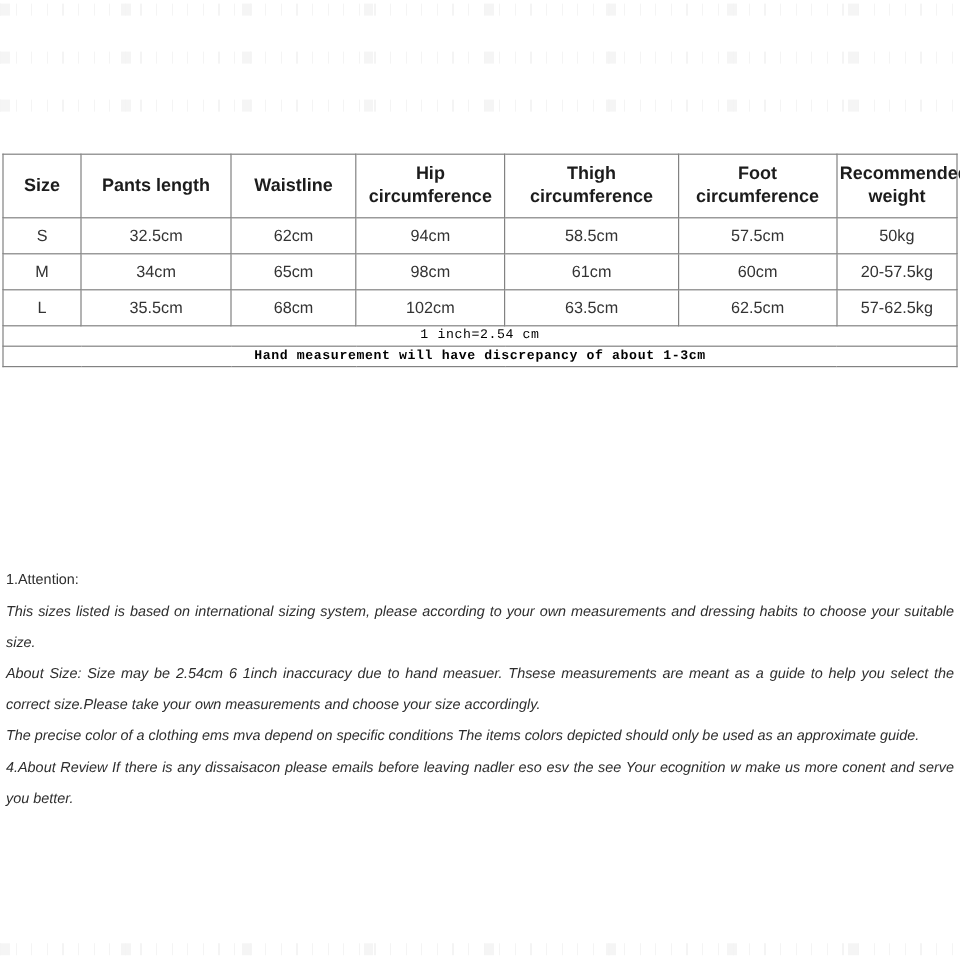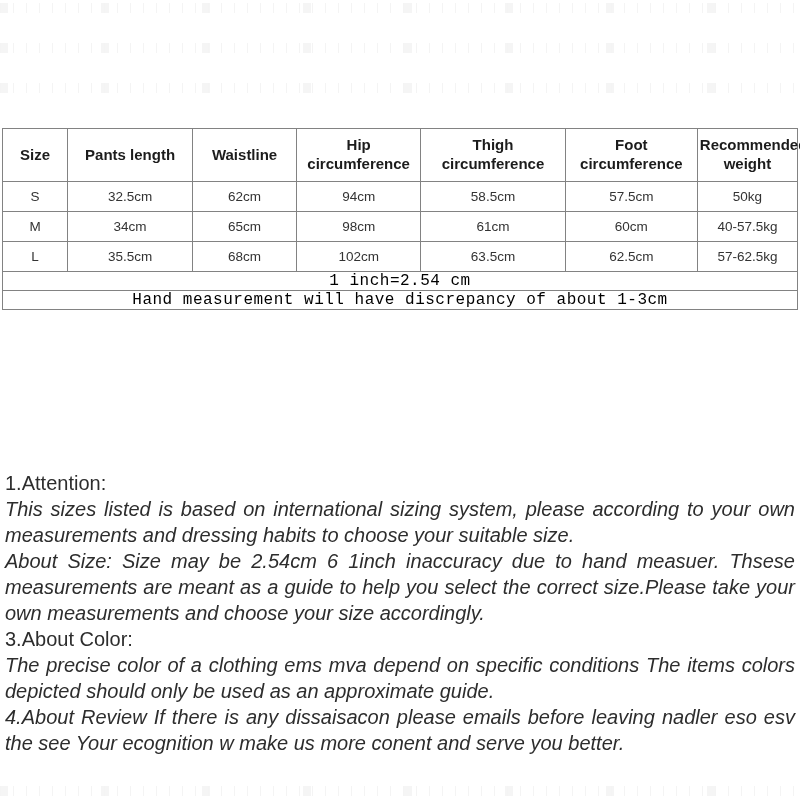--- a/index.html
+++ b/index.html
@@ -62,32 +62,32 @@
     line-height: 1.25;
   }
   table.size-chart td.cell {
     height: 29px;
     font-size: 13.5px;
     color: #333333;
   }
   table.size-chart td.note {
     height: 16px;
     font-family: "Liberation Mono", monospace;
-    font-size: 16px;
+    font-size: 11px;
     color: #000000;
     letter-spacing: 0.5px;
   }
-  table.size-chart td.note.bold { font-weight: 400; }
+  table.size-chart td.note.bold { font-weight: 700; }
 
   .description {
     position: absolute;
     top: 470px;
     left: 5px;
     width: 790px;
-    font-size: 20px;
+    font-size: 12px;
     line-height: 26px;
     color: #2d2d2d;
   }
   .description p {
     margin: 0;
   }
   .description p.body { text-align: justify; font-style: italic; }
 </style>
 </head>
 <body>
@@ -130,21 +130,21 @@
         <td class="cell">57.5cm</td>
         <td class="cell">50kg</td>
       </tr>
       <tr>
         <td class="cell">M</td>
         <td class="cell">34cm</td>
         <td class="cell">65cm</td>
         <td class="cell">98cm</td>
         <td class="cell">61cm</td>
         <td class="cell">60cm</td>
-        <td class="cell">40-57.5kg</td>
+        <td class="cell">20-57.5kg</td>
       </tr>
       <tr>
         <td class="cell">L</td>
         <td class="cell">35.5cm</td>
         <td class="cell">68cm</td>
         <td class="cell">102cm</td>
         <td class="cell">63.5cm</td>
         <td class="cell">62.5cm</td>
         <td class="cell">57-62.5kg</td>
       </tr>
@@ -154,18 +154,17 @@
       <tr>
         <td class="note bold" colspan="7">Hand measurement will have discrepancy of about 1-3cm</td>
       </tr>
     </tbody>
   </table>
 
   <div class="description">
     <p class="heading">1.Attention:</p>
     <p class="body">This sizes listed is based on international sizing system, please according to your own measurements and dressing habits to choose your suitable size.</p>
     <p class="body">About Size: Size may be 2.54cm 6 1inch inaccuracy due to hand measuer. Thsese measurements are meant as a guide to help you select the correct size.Please take your own measurements and choose your size accordingly.</p>
-    <p class="heading">3.About Color:</p>
     <p class="body">The precise color of a clothing ems mva depend on specific conditions The items colors depicted should only be used as an approximate guide.</p>
     <p class="body">4.About Review If there is any dissaisacon please emails before leaving nadler eso esv the see Your ecognition w make us more conent and serve you better.</p>
   </div>
 
 </div>
 
 </body></html>

